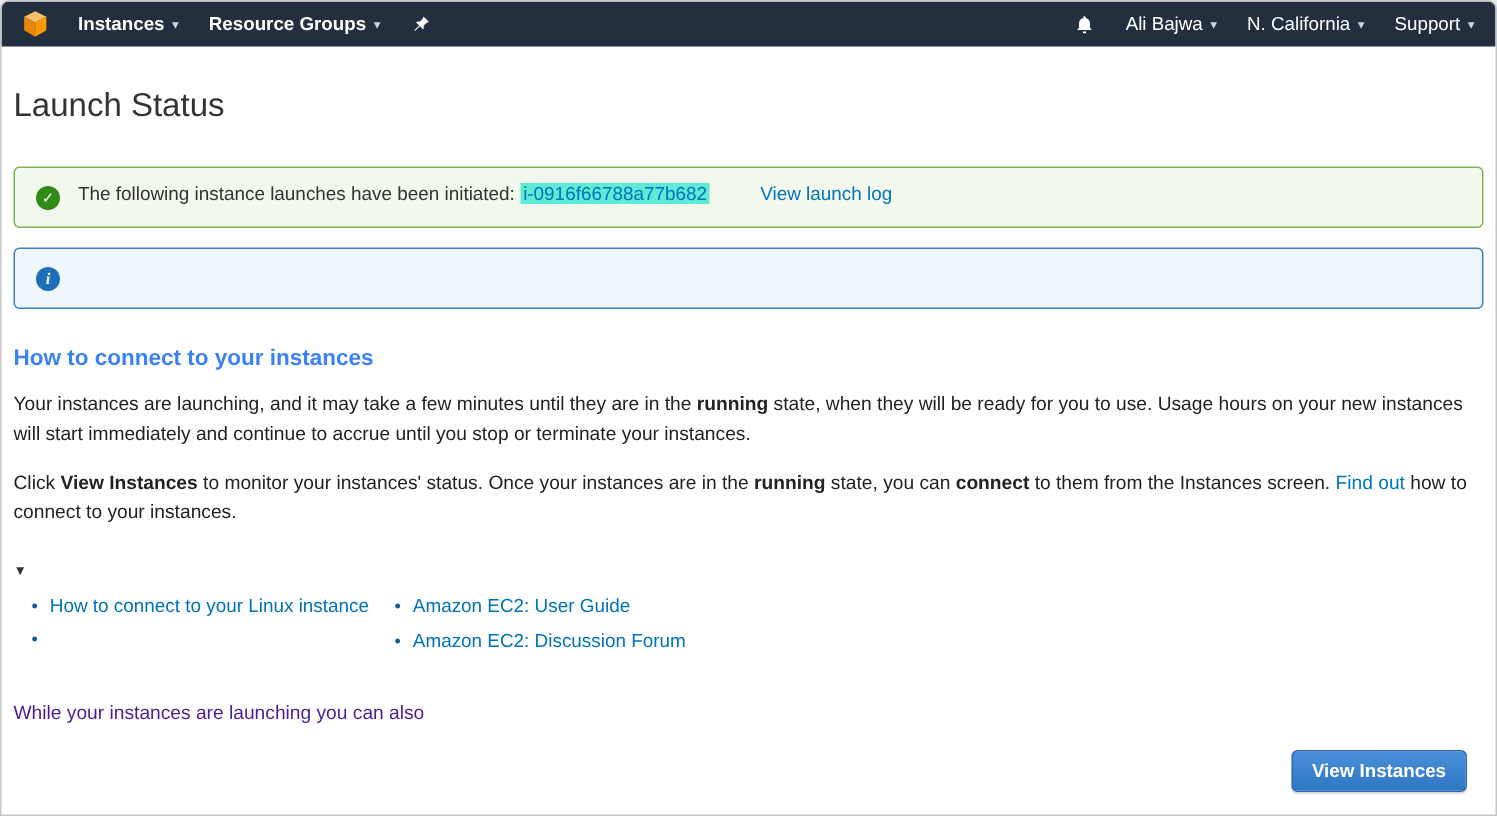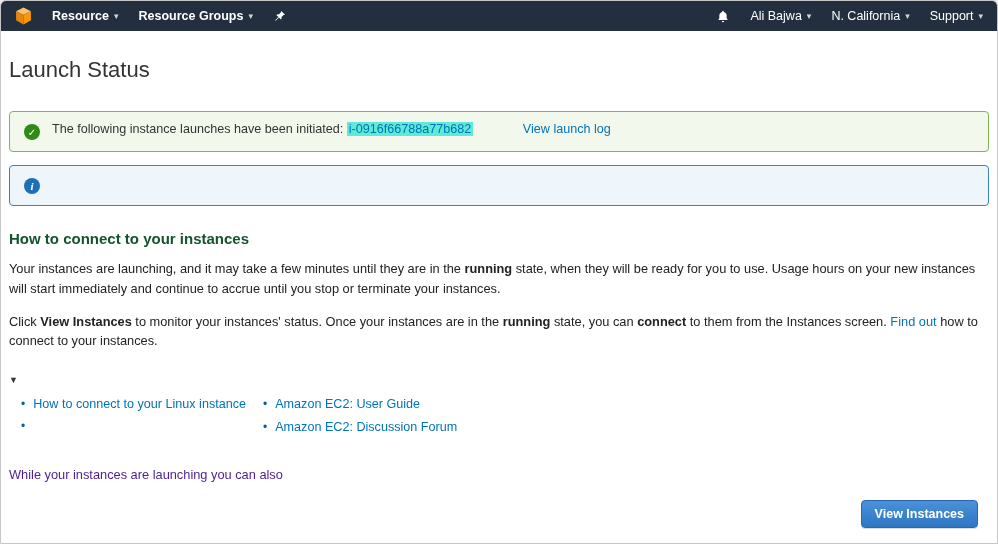--- a/index.html
+++ b/index.html
@@ -36,23 +36,23 @@
   }
   .icon-green { background: #2f8a16; }
   .icon-blue  { background: #1d70b7; font-style: italic; font-family: "Liberation Serif", serif; font-size: 11px; }
   .alert-title { font-weight: 700; font-size: 13.5px; margin-bottom: 5px; }
   .title-green { color: #3c8a1e; }
   .title-blue  { color: #0073bb; }
   .alert-text { font-size: 12.6px; color: #333; }
 
   a.link { color: #0073bb; text-decoration: none; cursor: pointer; }
   .instance-id { background: #5eead4; padding: 0 2px; }
-  .view-log { margin-left: 46px; text-align: center; }
+  .view-log { margin-left: 30px; text-align: center; }
 
-  h2.section-heading { font-size: 15px; font-weight: 700; color: #14532d; margin: 24px 0 12px; }
+  h2.section-heading { font-size: 15px; font-weight: 700; color: #3b82f6; margin: 24px 0 12px; }
   p.body-text { margin: 0 0 13px; line-height: 1.55; font-size: 12.8px; color: #222; }
 
   .resources-heading {
     display: flex; align-items: center; gap: 9px; font-size: 16px; color: #222;
     margin: 24px 0 12px; cursor: pointer;
   }
   .caret { font-size: 9px; color: #333; }
 
   .res-cols { display: flex; margin-bottom: 4px; }
   ul.link-list { list-style: none; margin: 0; padding: 0 0 0 12px; }
@@ -78,21 +78,21 @@
   <header class="navbar">
     <div class="nav-group">
       <span class="nav-icon">
         <svg width="17" height="18" viewBox="0 0 16 17" aria-hidden="true">
           <polygon points="8,0.5 15,4 8,7.5 1,4" fill="#fcbf6a"></polygon>
           <polygon points="1,4 8,7.5 8,16.5 1,12.5" fill="#e8850c"></polygon>
           <polygon points="15,4 8,7.5 8,16.5 15,12.5" fill="#ff9900"></polygon>
         </svg>
       </span>
       <span class="nav-item bold">
-        <span>Resource</span>
+        <span>Instances</span>
         <span class="chev">▾</span>
       </span>
       <span class="nav-item bold">
         <span>Resource Groups</span>
         <span class="chev">▾</span>
       </span>
       <span class="nav-icon">
         <svg width="13" height="13" viewBox="0 0 16 16" aria-hidden="true">
           <path fill="#ffffff" d="M10.2 1.2l4.6 4.6-1.9.5-2.5 2.5c.3 1 .1 2.1-.5 3L7.3 9.2l-3.6 3.6-.9.3.3-.9 3.6-3.6L4.1 6c.9-.6 2-.8 3-.5l2.5-2.5.6-1.8z"></path>
         </svg>

